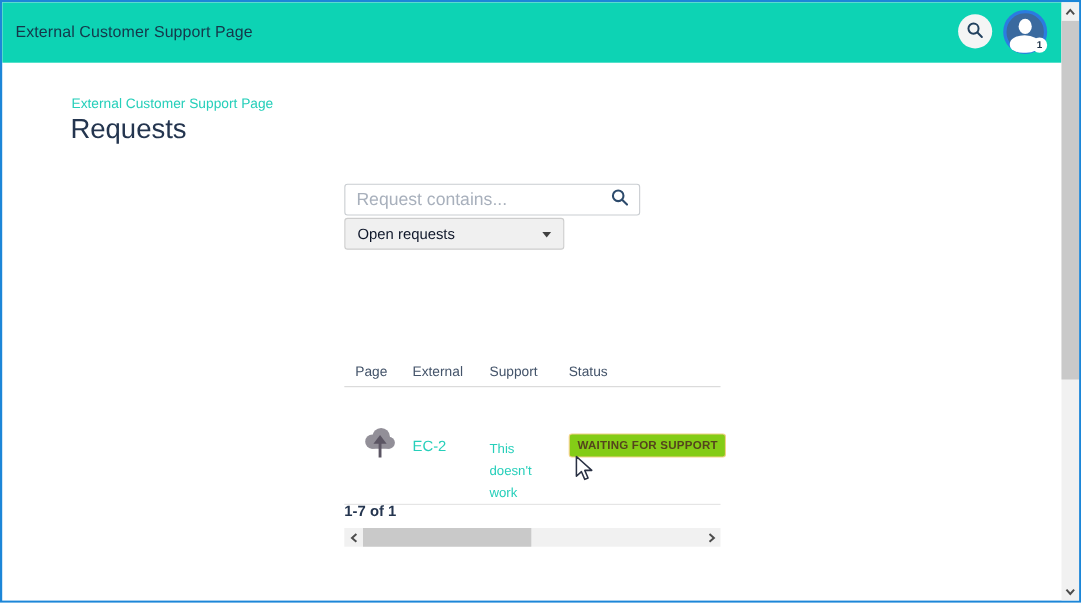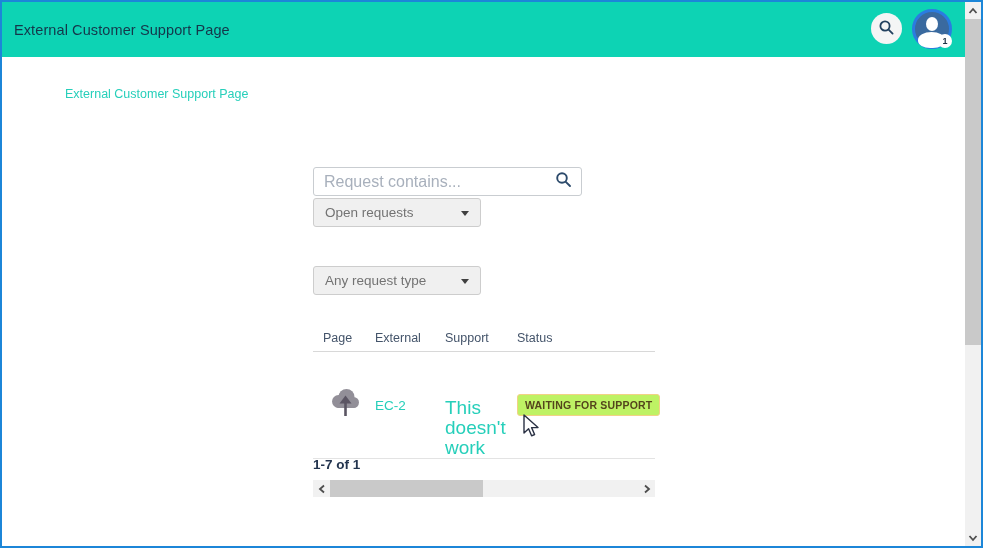--- a/index.html
+++ b/index.html
@@ -62,23 +62,23 @@
     display: flex; align-items: center;
   }
   .req-search input {
     flex: 1; border: none; outline: none; background: transparent;
     font-family: inherit; font-size: 16px; color: #253858; padding: 0 4px 0 10px;
   }
   .req-search input::placeholder { color: #a8b0bc; opacity: 1; }
   .req-search .mag { margin-right: 9px; flex: none; }
 
   .filter-btn {
-    position: absolute; left: 311px; width: 168px; height: 29px;
+    position: absolute; left: 311px; width: 200px; height: 29px;
     background: #f0f0f0; border: 1px solid #cdcdcd; border-radius: 3px;
-    font-family: inherit; font-size: 13.5px; color: #737373; text-align: left;
+    font-family: inherit; font-size: 13.5px; color: #0f172a; text-align: left;
     padding: 0 26px 0 11px; cursor: pointer;
     display: flex; align-items: center; justify-content: space-between;
   }
   .filter-btn .caret {
     position: absolute; right: 11px; top: 12px;
     width: 0; height: 0; border-left: 4.5px solid transparent;
     border-right: 4.5px solid transparent; border-top: 5px solid #404040;
   }
   #filter-1 { top: 196px; } #filter-2 { top: 230px; } #filter-3 { top: 264px; }
 
@@ -94,28 +94,28 @@
   .col-sum { width: 72px; }
   .col-status { width: 138px; }
   .trow {
     display: flex; align-items: center; min-height: 97px;
     border-bottom: 1px solid #e3e3e3;
   }
   .cell-type { width: 62px; padding-left: 14px; }
   .cell-ref { width: 70px; font-size: 13.5px; color: var(--link-teal, #26cfba); cursor: pointer; }
   .cell-sum { width: 72px; }
   .cell-sum a {
-    font-size: 19px; color: var(--link-teal, #26cfba); text-decoration: none;
+    font-size: 12px; color: var(--link-teal, #26cfba); text-decoration: none;
     line-height: 20px; display: inline-block; max-width: 64px; cursor: pointer; margin-top: 46px;
   }
   .cell-status { width: 138px; }
   .status-badge {
     display: inline-block; white-space: nowrap;
     border: 1px solid var(--status-border, #f2d186); border-radius: 3px;
-    background: #bef264; color: var(--status-text, #54451c);
+    background: #84cc16; color: var(--status-text, #54451c);
     font-size: 10.5px; font-weight: bold; letter-spacing: .2px;
     padding: 4px 7px;
   }
 
   .pagination {
     position: absolute; left: 311px; top: 455px;
     font-size: 13.5px; font-weight: 600; color: var(--title-navy, #24354f);
   }
 
   
@@ -169,37 +169,34 @@
       </span>
     </button>
     <div class="avatar">
       <span class="head"></span>
       <span class="shoulders"></span>
       <span class="avatar-badge">1</span>
     </div>
   </div>
 
   <a class="breadcrumb">External Customer Support Page</a>
+  <h1 class="page-title">Requests</h1>
 
   <div class="req-search">
     <input type="text" placeholder="Request contains..." style="">
     <span class="mag">
       <svg width="17" height="17" viewBox="0 0 17 17">
         <circle cx="7" cy="7" r="4.8" fill="none" stroke="#2c4a6b" stroke-width="1.9"></circle>
         <line x1="10.8" y1="10.8" x2="15" y2="15" stroke="#2c4a6b" stroke-width="1.9" stroke-linecap="round"></line>
       </svg>
     </span>
   </div>
 
   <button class="filter-btn" id="filter-1">
     <span>Open requests</span>
-    <span class="caret"></span>
-  </button>
-  <button class="filter-btn" id="filter-3">
-    <span>Any request type</span>
     <span class="caret"></span>
   </button>
 
   <div class="req-table">
     <div class="thead">
       <span class="col-type">Page</span>
       <span class="col-ref">External</span>
       <span class="col-sum">Support</span>
       <span class="col-status">Status</span>
     </div>

